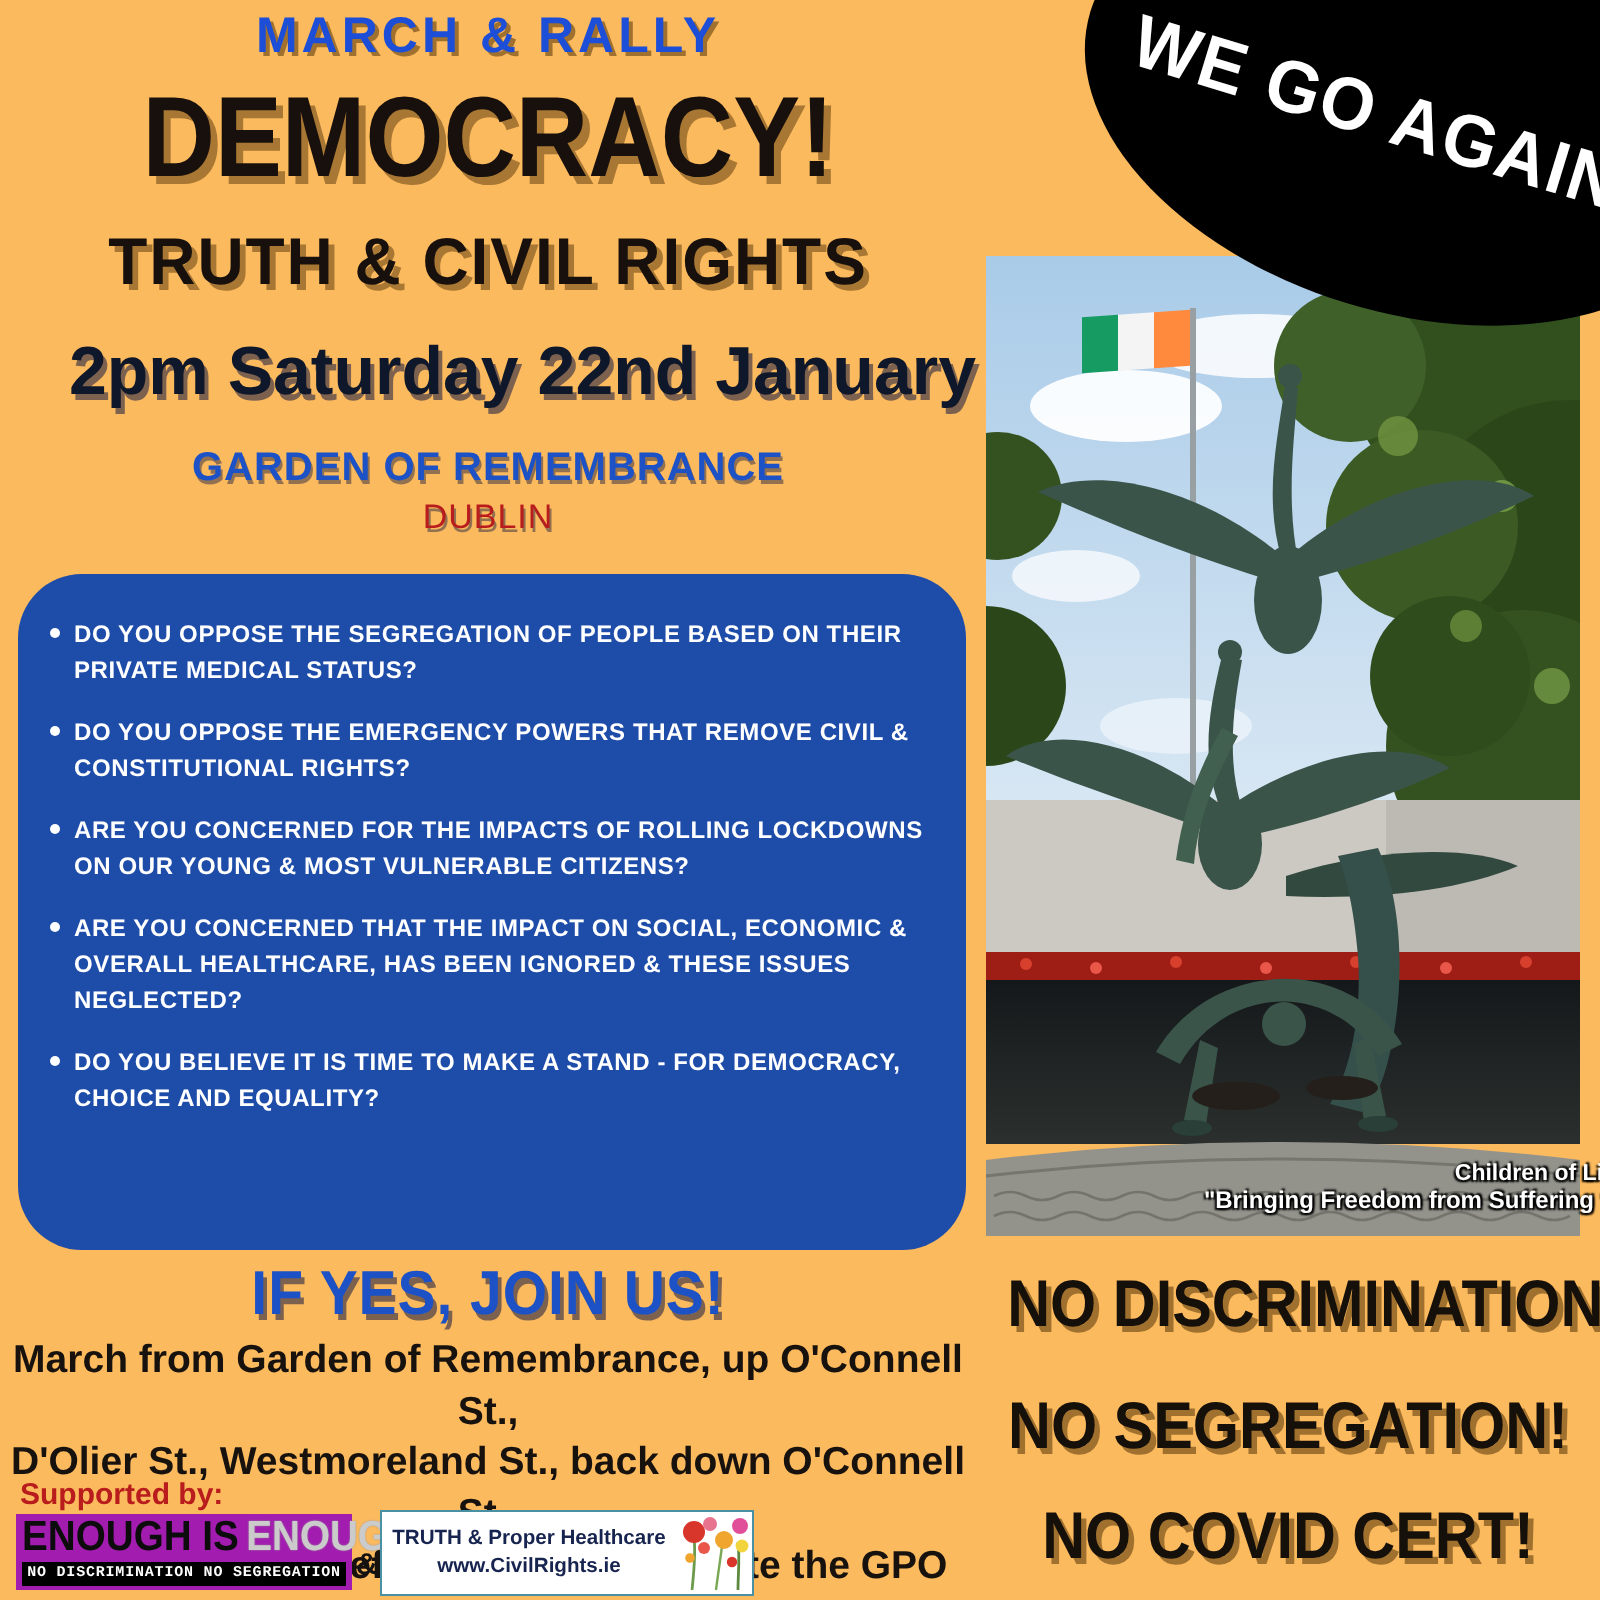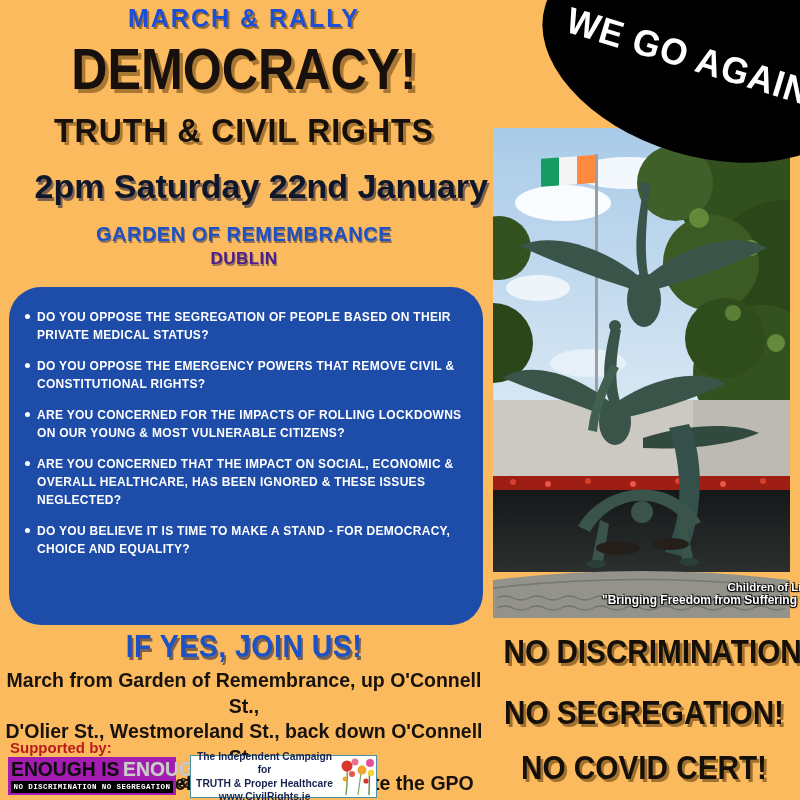--- a/index.html
+++ b/index.html
@@ -14,21 +14,21 @@
   .h-democracy{top:36px;font-size:57px;font-weight:800;color:#17100c;letter-spacing:0;
     transform:scaleX(.88);transform-origin:50% 0;
     text-shadow:4px 4px 0 rgba(84,52,8,.5);}
   .h-truth{top:112px;font-size:33px;font-weight:800;color:#17100c;letter-spacing:1px;
     transform:scaleX(.97);transform-origin:50% 0;
     text-shadow:3px 3px 0 rgba(84,52,8,.5);}
   .h-datetime{top:167px;font-size:34px;font-weight:800;color:#0f172a;
     text-shadow:2px 3px 0 rgba(18,24,66,.55);text-align:right;}
   .h-venue{top:223px;font-size:20px;font-weight:800;color:#1d52c6;letter-spacing:.5px;
     text-shadow:1px 2px 0 rgba(18,24,66,.45);}
-  .h-city{top:249px;font-size:17px;font-weight:700;color:#4c1d95;letter-spacing:.5px;
+  .h-city{top:249px;font-size:17px;font-weight:400;color:#b91c1c;letter-spacing:.5px;
     text-shadow:1px 2px 0 rgba(18,24,66,.45);}
 
   .questions-box{
     position:absolute;left:9px;top:287px;width:474px;height:338px;
     background:#1E4CA9;box-sizing:border-box;padding:21px 16px 10px 14px;border-radius:32px;
   }
   .questions-box ul{list-style:none;margin:0;padding:0;}
   .questions-box li{display:flex;margin-bottom:13px;color:#fff;font-weight:700;
     font-size:12px;line-height:1.5;letter-spacing:.3px;}
   .questions-box .dot{width:5px;height:5px;border-radius:50%;background:#fff;
@@ -122,21 +122,20 @@
 <div class="eie-box">
   <div class="eie-row1">
     <span class="eie-black">ENOUGH IS</span>
     <span class="eie-light">ENOUGH</span>
   </div>
   <div class="eie-row2">NO DISCRIMINATION NO SEGREGATION</div>
 </div>
 <div class="amp">&amp;</div>
 <div class="campaign-box">
   <div class="campaign-text">
-    <div>The Independent Campaign for</div>
     <div>TRUTH &amp; Proper Healthcare</div>
     <div>www.CivilRights.ie</div>
   </div>
   <svg class="campaign-flower" viewBox="0 0 38 39">
     <rect width="38" height="39" fill="#fff"></rect>
     <path d="M8 38 C9 28 10 20 9 12" stroke="#6d9a4c" stroke-width="1.4" fill="none"></path>
     <path d="M20 38 C21 30 22 24 23 16" stroke="#7aa855" stroke-width="1.2" fill="none"></path>
     <path d="M31 38 C31 30 32 22 31 14" stroke="#5d8a40" stroke-width="1.4" fill="none"></path>
     <circle cx="9" cy="9" r="5.5" fill="#d9362b"></circle>
     <circle cx="17" cy="5" r="3.5" fill="#e8738f"></circle>

